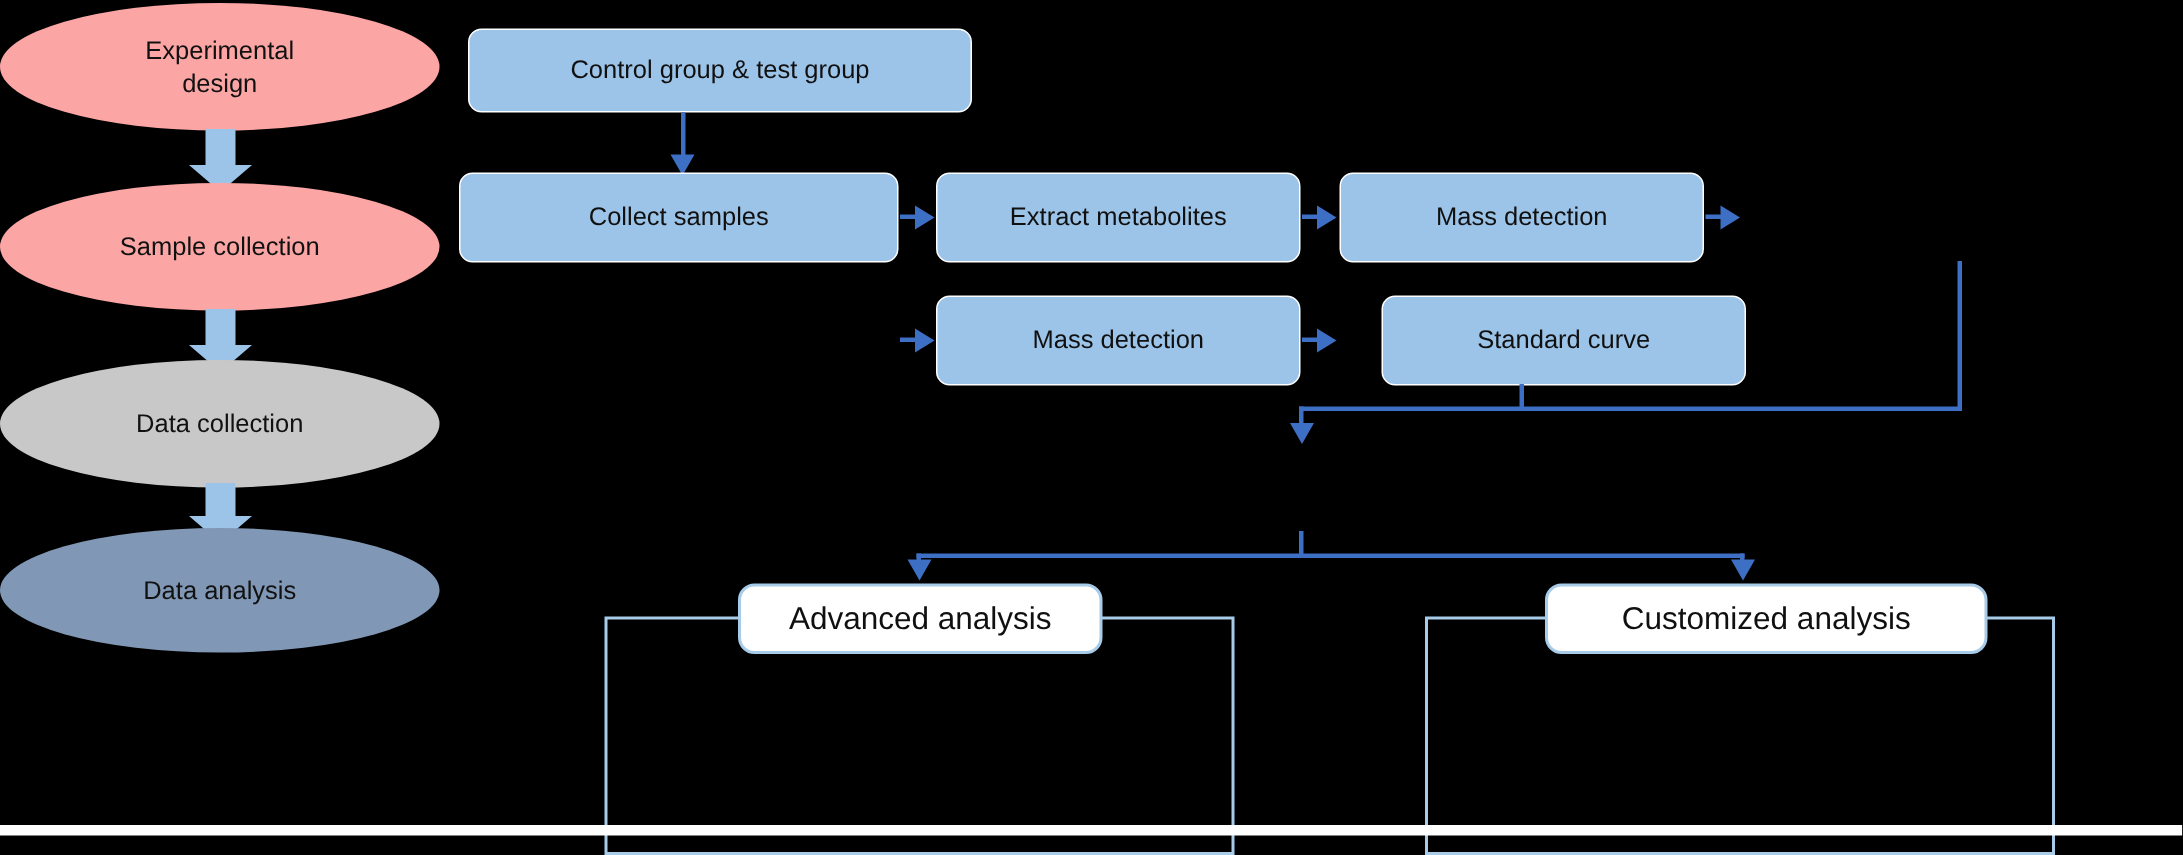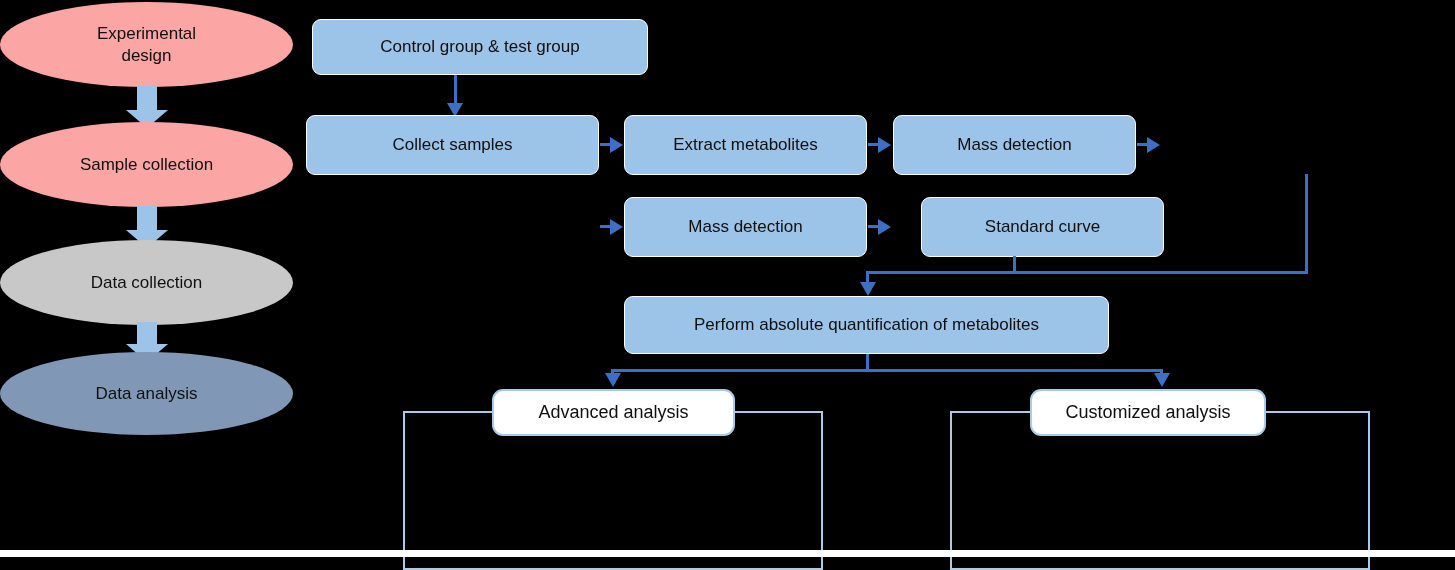--- a/index.html
+++ b/index.html
@@ -70,21 +70,21 @@
   .wbox {
     position: absolute;
     background: #ffffff;
     border: 2px solid #a8cbe8;
     border-radius: 11px;
     display: flex;
     align-items: center;
     justify-content: center;
     text-align: center;
     color: #101010;
-    font-size: 18px;
+    font-size: 21px;
     box-sizing: border-box;
     z-index: 6;
   }
 
   
   .group-rect {
     position: absolute;
     border: 2px solid #a8cbe8;
     background: transparent;
     box-sizing: border-box;
@@ -215,37 +215,34 @@
 
   <div class="ln-v" style="left:1305px; top:174px; height:99px;"></div>
 
   <div class="ln-v" style="left:1013px; top:256px; height:17px;"></div>
 
   <div class="ln-h" style="left:866px; top:271px; width:442px;"></div>
 
   <div class="ln-v" style="left:866px; top:271px; height:18px;"></div>
   <div class="ah-down" style="left:860px; top:282px;"></div>
 
-  <div class="pbox" style="left:624px; top:296px; width:485px; height:58px;">
-    <span>Perform absolute quantification of metabolites</span>
-  </div>
 
   <div class="ln-v" style="left:866px; top:354px; height:17px;"></div>
   <div class="ln-h" style="left:611px; top:369px; width:552px;"></div>
   <div class="ln-v" style="left:611px; top:369px; height:10px;"></div>
   <div class="ah-down" style="left:605px; top:373px;"></div>
   <div class="ln-v" style="left:1160px; top:369px; height:10px;"></div>
   <div class="ah-down" style="left:1154px; top:373px;"></div>
 
   <div class="group-rect" style="left:403px; top:411px; width:420px; height:159px;"></div>
   <div class="group-rect" style="left:950px; top:411px; width:420px; height:159px;"></div>
 
   <div class="sep-band" style="left:0px; top:550px; width:1455px; height:7px;"></div>
 
   <div class="wbox" style="left:492px; top:389px; width:243px; height:47px;">
     <span>Advanced analysis</span>
   </div>
 
-  <div class="wbox" style="left:1030px; top:389px; width:236px; height:47px;">
+  <div class="wbox" style="left:1030px; top:389px; width:295px; height:47px;">
     <span>Customized analysis</span>
   </div>
 
 </div>
 
 </body></html>

